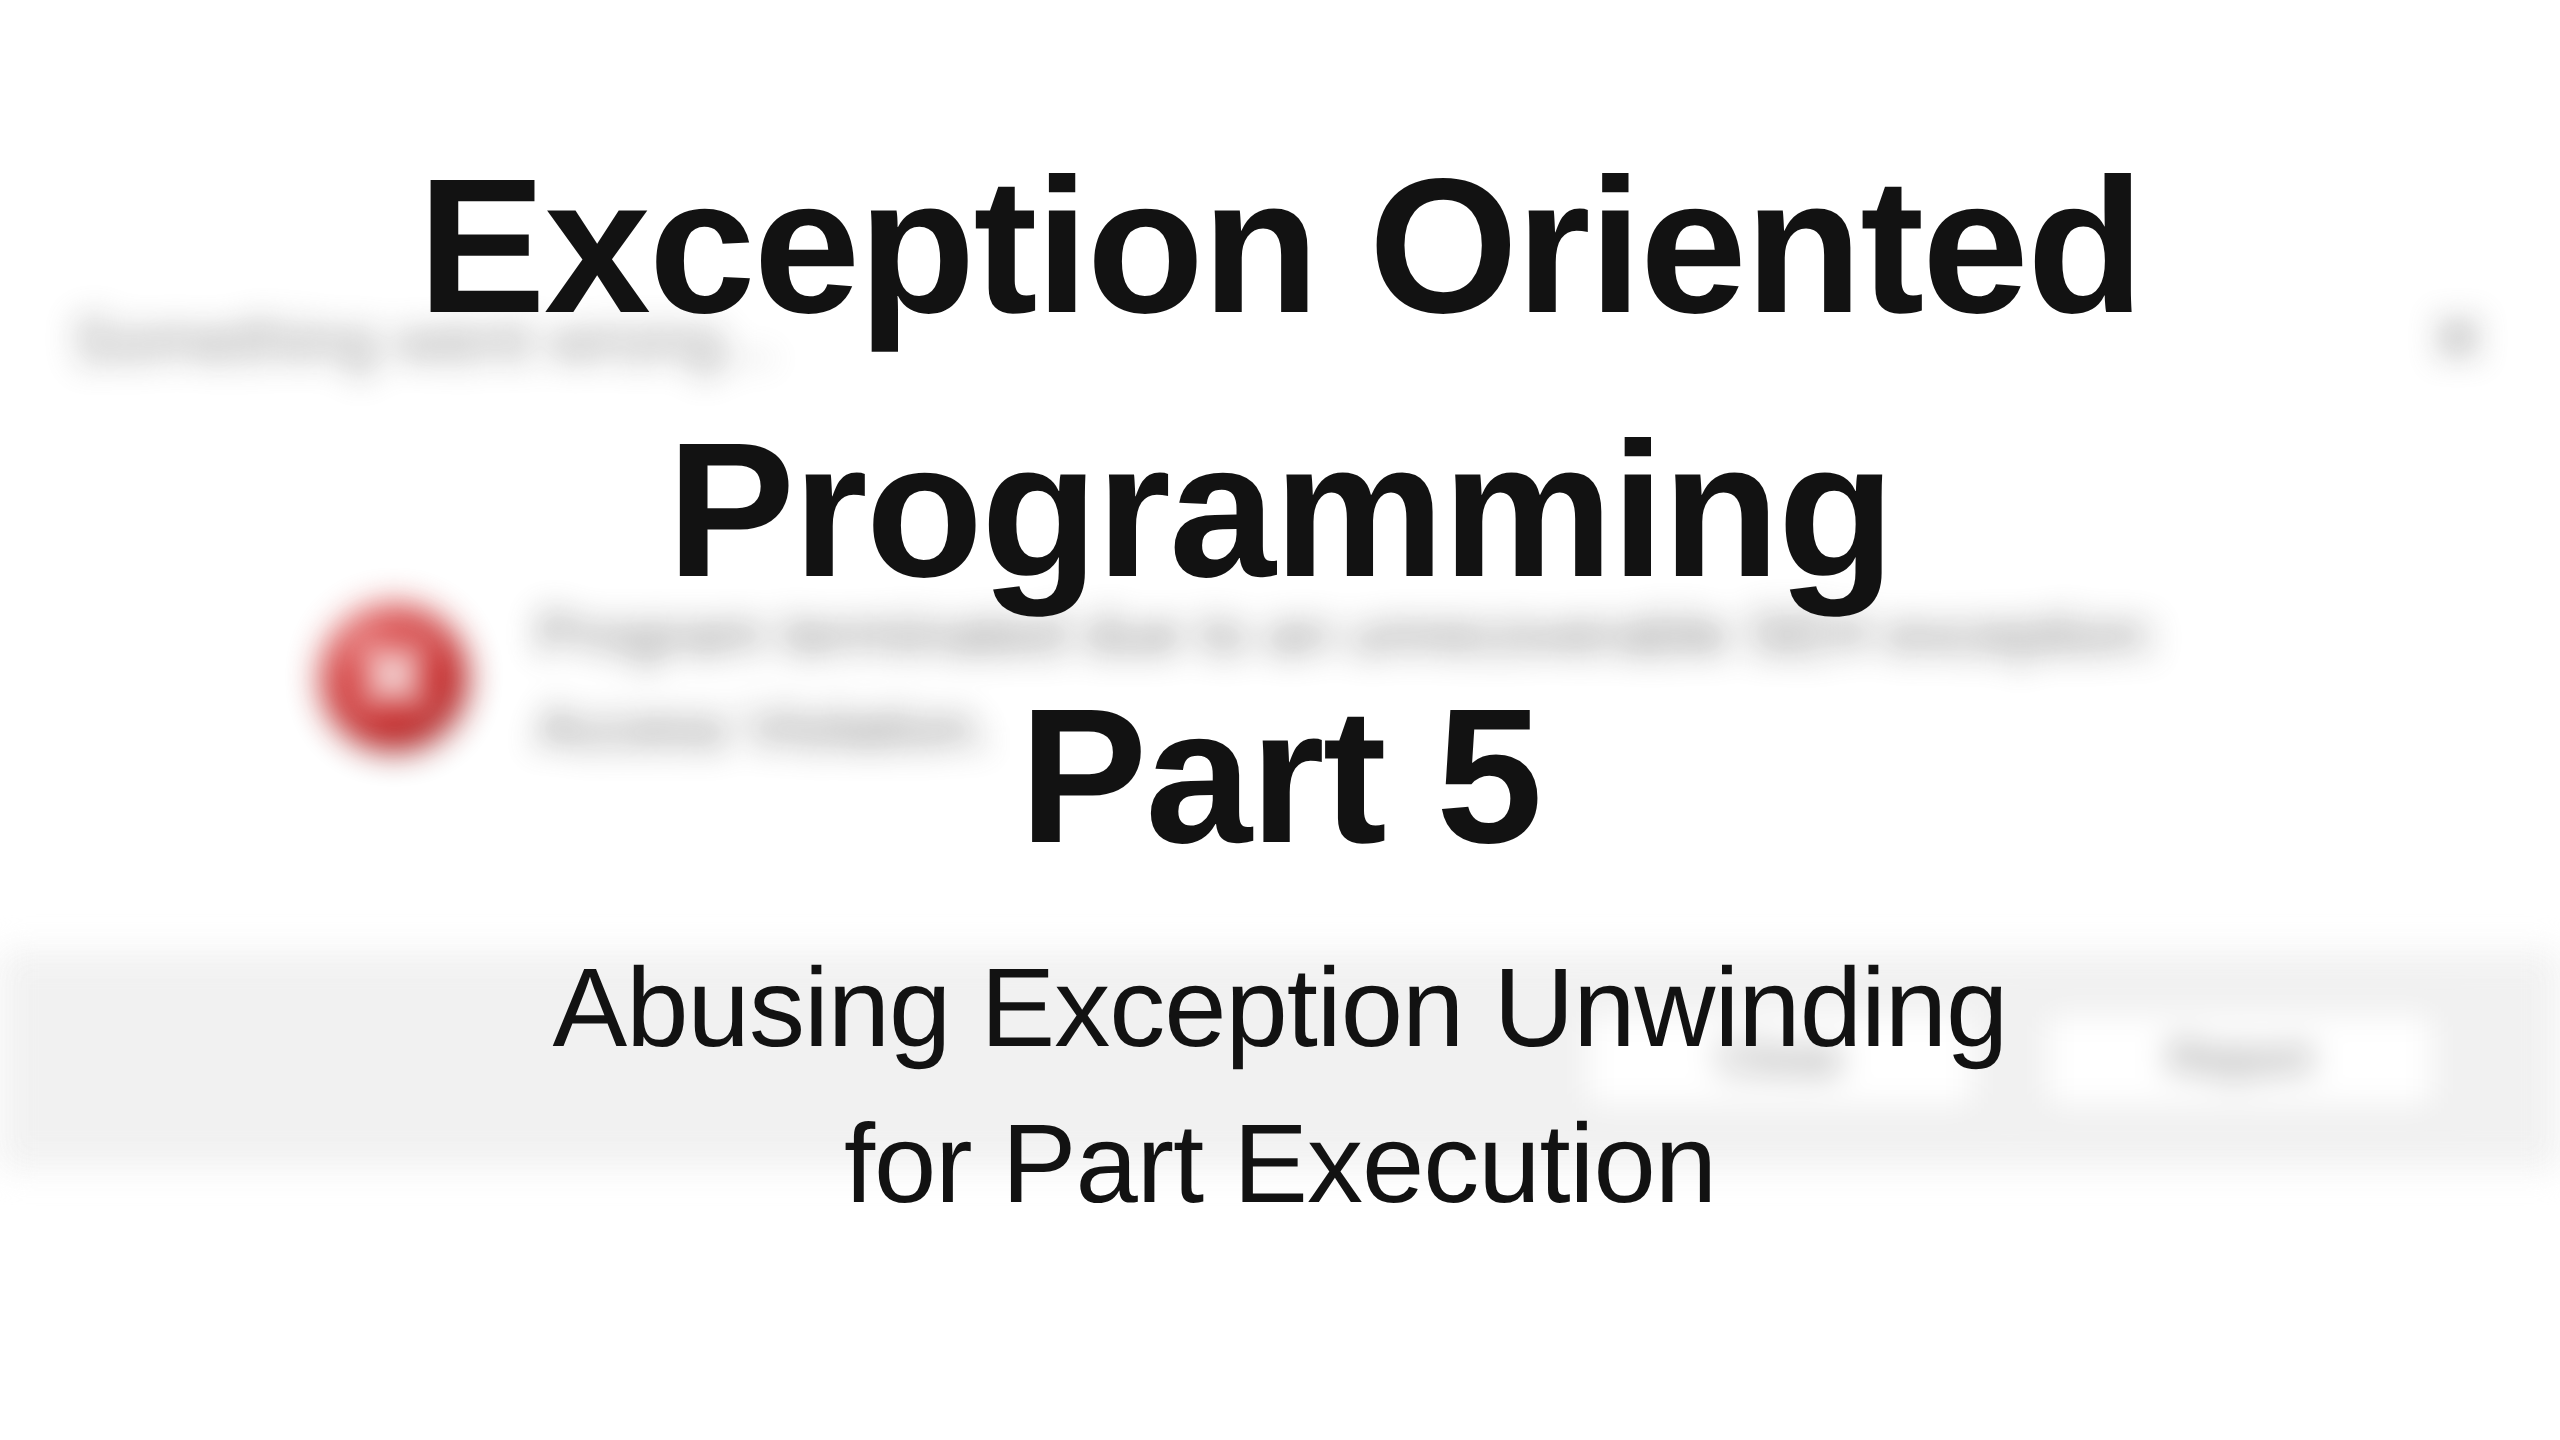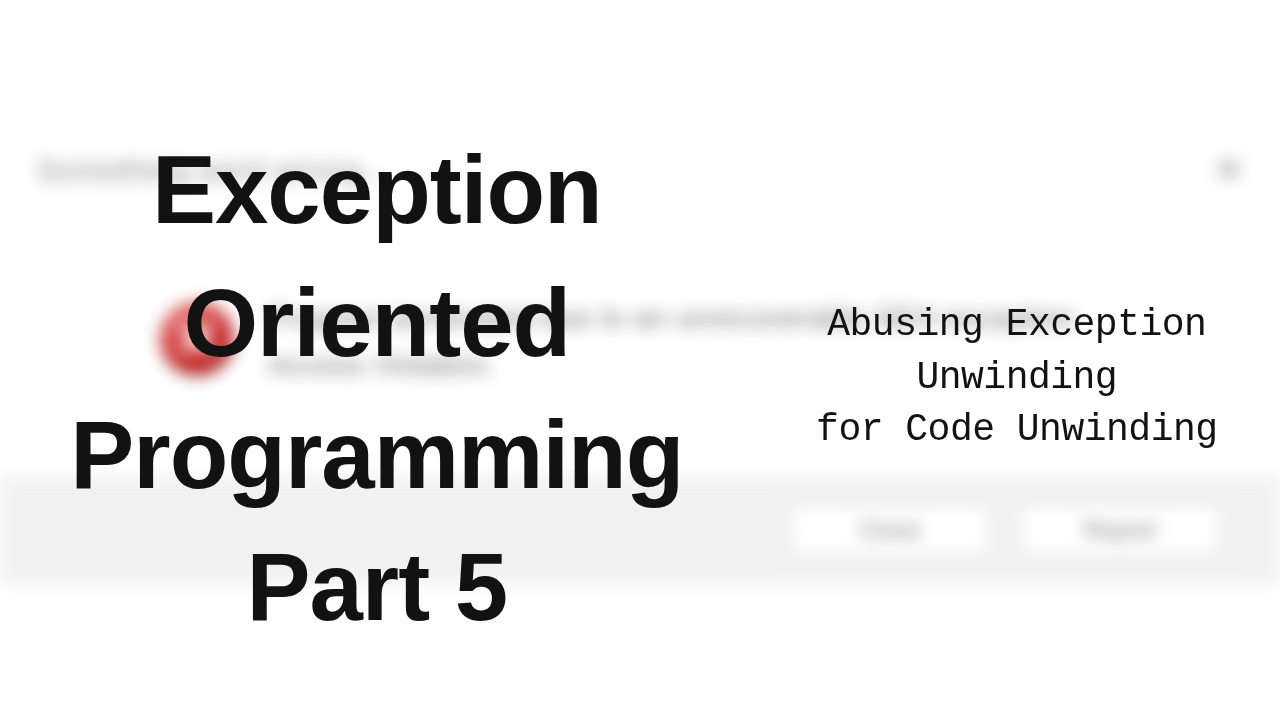--- a/index.html
+++ b/index.html
@@ -94,39 +94,38 @@
     display: flex;
     align-items: center;
     justify-content: center;
   }
 
   
   .fg {
     position: absolute;
     left: 0; right: 0; top: 0; bottom: 0;
     display: flex;
-    flex-direction: row;
+    flex-direction: column;
     align-items: center;
     text-align: center;
     color: #121212;
   }
   .fg-title {
     margin-top: 58px;
     font-size: 96px;
     line-height: 1.38;
     font-weight: 800;
     letter-spacing: -1px;
   }
   .fg-sub {
-    margin-top: 36px;
-    font-size: 38px;
+    margin-top: 10px;
+    font-size: 56px;
     line-height: 1.38;
     font-weight: 400;
     letter-spacing: -0.5px;
-    font-family: Liberation Mono, monospace;
   }
 </style>
 </head>
 <body>
 
 <div class="bg-dialog">
   <div class="bg-titlebar">
     <span class="bg-titlebar-text">Something went wrong...</span>
     <span class="bg-close">✕</span>
   </div>
@@ -144,15 +143,15 @@
 </div>
 
 <div class="fg">
   <div class="fg-title">
     <span>Exception Oriented</span><br>
     <span>Programming</span><br>
     <span>Part 5</span>
   </div>
   <div class="fg-sub">
     <span>Abusing Exception Unwinding</span><br>
-    <span>for Code Unwinding</span>
+    <span>for Part Execution</span>
   </div>
 </div>
 
 </body></html>

